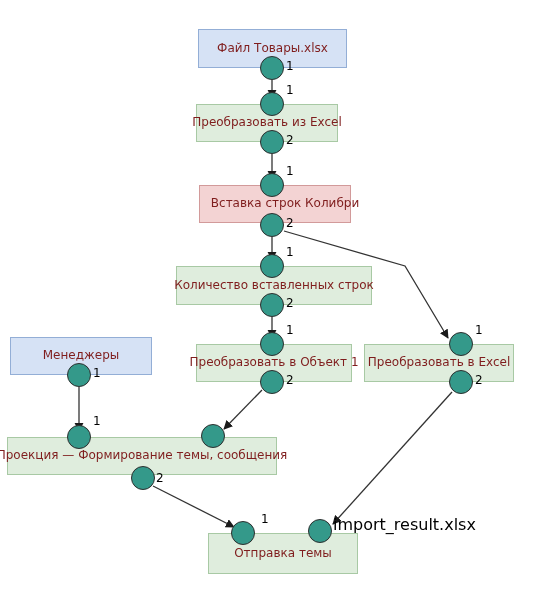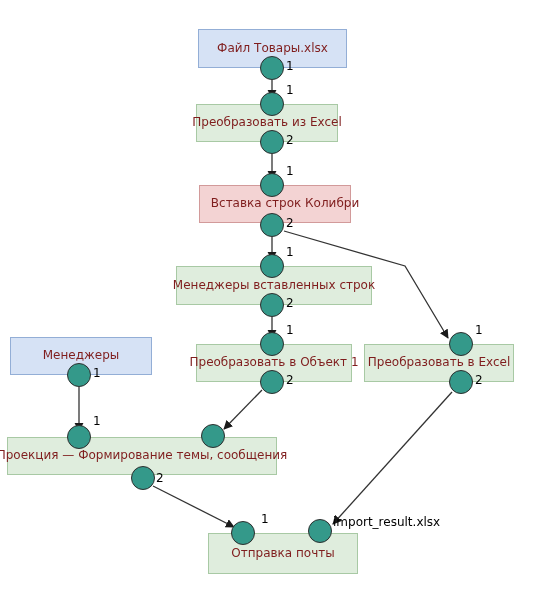--- a/index.html
+++ b/index.html
@@ -54,21 +54,21 @@
     box-sizing: border-box;
   }
   .port-num {
     position: absolute;
     font-size: 12px;
     color: #000000;
     white-space: nowrap;
   }
   .free-label {
     position: absolute;
-    font-size: 12px;
+    font-size: 16px;
     color: #000000;
     white-space: nowrap;
   }
 </style>
 </head>
 <body>
 
 <div id="canvas">
 
   <svg id="edges" viewBox="0 0 552 596" width="552" height="596" xmlns="http://www.w3.org/2000/svg">
@@ -94,36 +94,36 @@
       <div class="node-box" style="left: 198px; top: 29px; width: 149px; height: 39px; background: rgb(214, 226, 245); border-color: rgb(147, 174, 214);">
         <span class="node-label">Файл Товары.xlsx</span>
       </div>
       <div class="node-box" style="left: 196px; top: 104px; width: 142px; height: 38px; background: rgb(223, 237, 221); border-color: rgb(168, 201, 164);">
         <span class="node-label">Преобразовать из Excel</span>
       </div>
       <div class="node-box" style="left: 199px; top: 185px; width: 152px; height: 38px; background: rgb(243, 211, 211); border-color: rgb(210, 154, 154); padding-left: 20px;">
         <span class="node-label">Вставка строк Колибри</span>
       </div>
       <div class="node-box" style="left: 176px; top: 266px; width: 196px; height: 39px; background: rgb(223, 237, 221); border-color: rgb(168, 201, 164);">
-        <span class="node-label">Менеджеры вставленных строк</span>
+        <span class="node-label">Количество вставленных строк</span>
       </div>
       <div class="node-box" style="left: 196px; top: 344px; width: 156px; height: 38px; background: rgb(223, 237, 221); border-color: rgb(168, 201, 164);">
         <span class="node-label">Преобразовать в Объект 1</span>
       </div>
       <div class="node-box" style="left: 364px; top: 344px; width: 150px; height: 38px; background: rgb(223, 237, 221); border-color: rgb(168, 201, 164);">
         <span class="node-label">Преобразовать в Excel</span>
       </div>
       <div class="node-box" style="left: 10px; top: 337px; width: 142px; height: 38px; background: rgb(214, 226, 245); border-color: rgb(147, 174, 214);">
         <span class="node-label">Менеджеры</span>
       </div>
       <div class="node-box" style="left: 7px; top: 437px; width: 270px; height: 38px; background: rgb(223, 237, 221); border-color: rgb(168, 201, 164);">
         <span class="node-label">Проекция — Формирование темы, сообщения</span>
       </div>
       <div class="node-box" style="left: 208px; top: 533px; width: 150px; height: 41px; background: rgb(223, 237, 221); border-color: rgb(168, 201, 164);">
-        <span class="node-label">Отправка почты</span>
+        <span class="node-label">Отправка темы</span>
       </div>
     </div>
   <div id="port-layer">
       <div class="port" style="left: 260px; top: 56px; background: rgb(52, 153, 138); border-color: rgb(47, 47, 47);"></div>
       <span class="port-num" style="left: 286px; top: 59px;">1</span>
       <div class="port" style="left: 260px; top: 92px; background: rgb(52, 153, 138); border-color: rgb(47, 47, 47);"></div>
       <span class="port-num" style="left: 286px; top: 83px;">1</span>
       <div class="port" style="left: 260px; top: 130px; background: rgb(52, 153, 138); border-color: rgb(47, 47, 47);"></div>
       <span class="port-num" style="left: 286px; top: 133px;">2</span>
       <div class="port" style="left: 260px; top: 173px; background: rgb(52, 153, 138); border-color: rgb(47, 47, 47);"></div>

